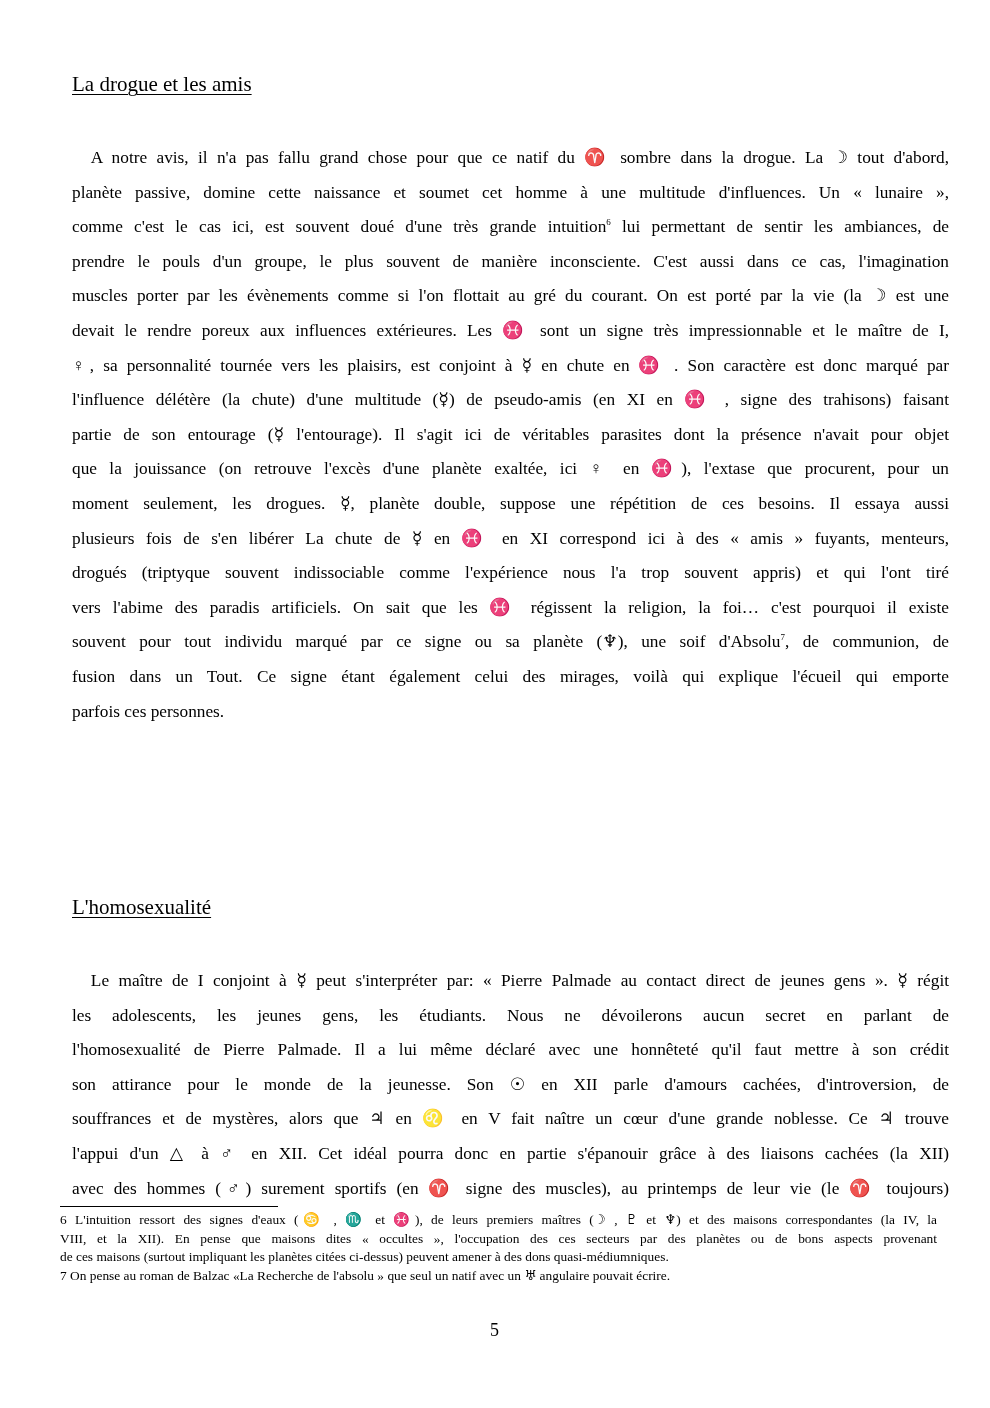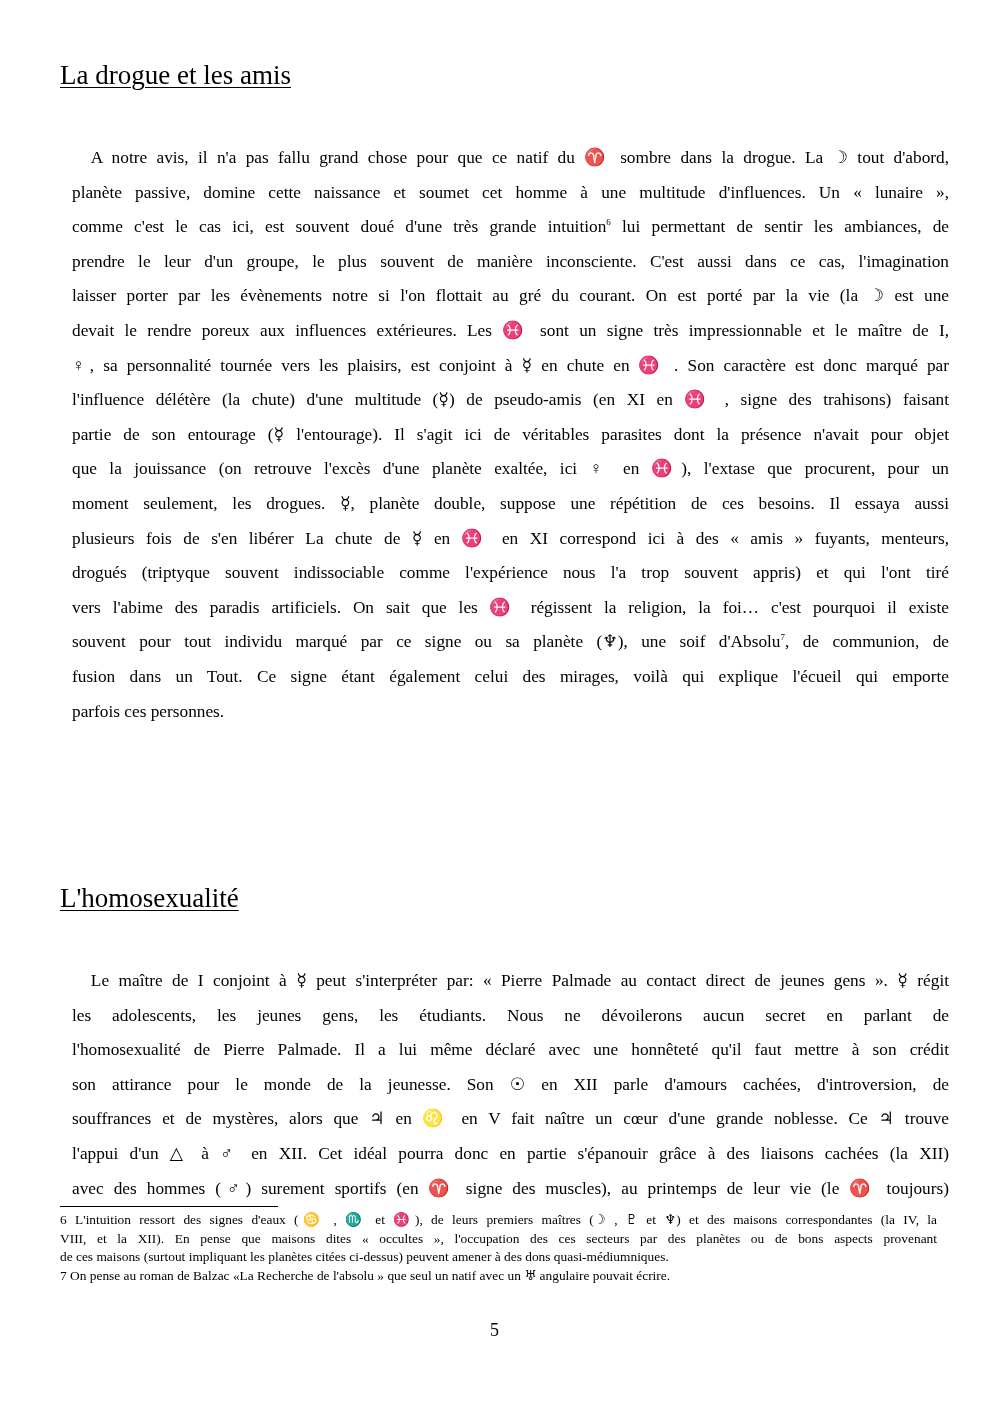--- a/index.html
+++ b/index.html
@@ -1,20 +1,20 @@
 <!DOCTYPE html>
 <html><head>
   <meta charset="utf-8">
   <style>
     html, body { margin: 0; padding: 0; background: #ffffff; }
     body { width: 990px; height: 1408px; position: relative; overflow: hidden;
       font-family: "Liberation Serif", "DejaVu Serif", serif; color: #000; }
     .page { position: absolute; left: 60px; top: 0; width: 877px; }
-    .heading { position: absolute; left: 0; font-size: 27px; text-decoration: underline;
-      text-underline-offset: 3px; text-decoration-thickness: 1px; white-space: nowrap; margin: 0; font-weight: normal; text-align: center; }
+    .heading { position: absolute; left: 0; font-size: 21px; text-decoration: underline;
+      text-underline-offset: 3px; text-decoration-thickness: 1px; white-space: nowrap; margin: 12px; font-weight: normal; text-align: center; }
     .h1 { top: 60px; }
     .h2 { top: 883px; }
     .para { position: absolute; left: 0; width: 877px; font-size: 17.3px; line-height: 34.6px;
       text-align: justify; margin: 12px; }
     .para .line { display: block; text-align: justify; text-align-last: justify; white-space: nowrap; height: 34.6px; }
     .para .line.last { text-align-last: left; }
     .p1 { top: 129px; }
     .p2 { top: 952px; }
     sup { font-size: 9px; vertical-align: 7px; line-height: 0; }
     .sep { position: absolute; left: 0; top: 1206px; width: 218px; height: 1px; background: #000; }
@@ -27,22 +27,22 @@
 <body>
 
 <div class="page">
 
   <h2 class="heading h1">La drogue et les amis</h2>
 
   <div class="para p1">
     <span class="line">&nbsp;&nbsp;A notre avis, il n'a pas fallu grand chose pour que ce natif du ♈ sombre dans la drogue. La ☽ tout d'abord,</span>
     <span class="line">planète passive, domine cette naissance et soumet cet homme à une multitude d'influences. Un « lunaire »,</span>
     <span class="line"><span>comme c'est le cas ici, est souvent doué d'une très grande intuition</span><sup>6</sup><span> lui permettant de sentir les ambiances, de</span></span>
-    <span class="line">prendre le leur d'un groupe, le plus souvent de manière inconsciente. C'est aussi dans ce cas, l'imagination</span>
-    <span class="line">laisser porter par les évènements notre si l'on flottait au gré du courant. On est porté par la vie (la ☽ est une</span>
+    <span class="line">prendre le pouls d'un groupe, le plus souvent de manière inconsciente. C'est aussi dans ce cas, l'imagination</span>
+    <span class="line">muscles porter par les évènements comme si l'on flottait au gré du courant. On est porté par la vie (la ☽ est une</span>
     <span class="line">devait le rendre poreux aux influences extérieures. Les ♓ sont un signe très impressionnable et le maître de I,</span>
     <span class="line">♀, sa personnalité tournée vers les plaisirs, est conjoint à ☿ en chute en ♓ . Son caractère est donc marqué par</span>
     <span class="line">l'influence délétère (la chute) d'une multitude (☿) de pseudo-amis (en XI en ♓ , signe des trahisons) faisant</span>
     <span class="line">partie de son entourage (☿ l'entourage). Il s'agit ici de véritables parasites dont la présence n'avait pour objet</span>
     <span class="line">que la jouissance (on retrouve l'excès d'une planète exaltée, ici ♀ en ♓), l'extase que procurent, pour un</span>
     <span class="line">moment seulement, les drogues. ☿, planète double, suppose une répétition de ces besoins. Il essaya aussi</span>
     <span class="line">plusieurs fois de s'en libérer La chute de ☿ en ♓ en XI correspond ici à des « amis » fuyants, menteurs,</span>
     <span class="line">drogués (triptyque souvent indissociable comme l'expérience nous l'a trop souvent appris) et qui l'ont tiré</span>
     <span class="line">vers l'abime des paradis artificiels. On sait que les ♓ régissent la religion, la foi… c'est pourquoi il existe</span>
     <span class="line"><span>souvent pour tout individu marqué par ce signe ou sa planète (♆), une soif d'Absolu</span><sup>7</sup><span>, de communion, de</span></span>

